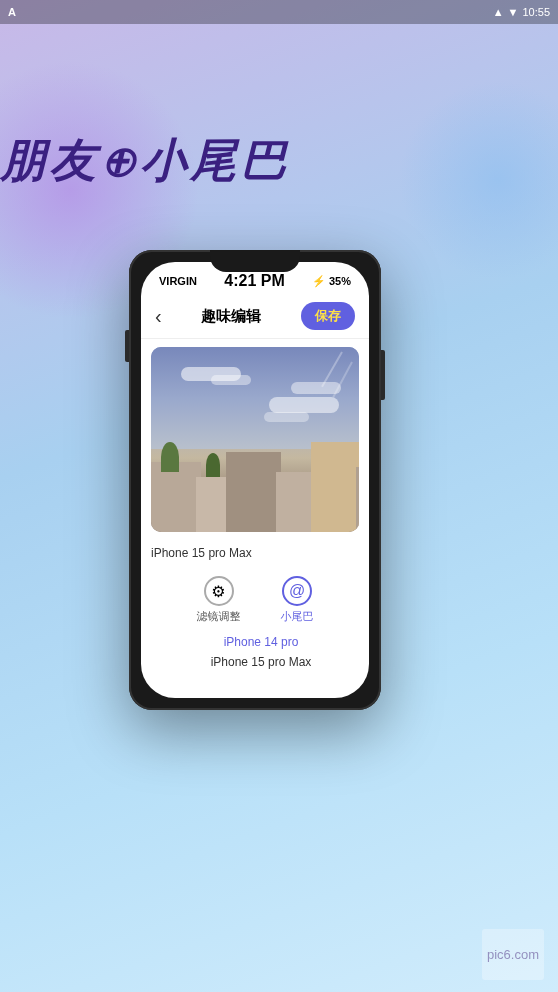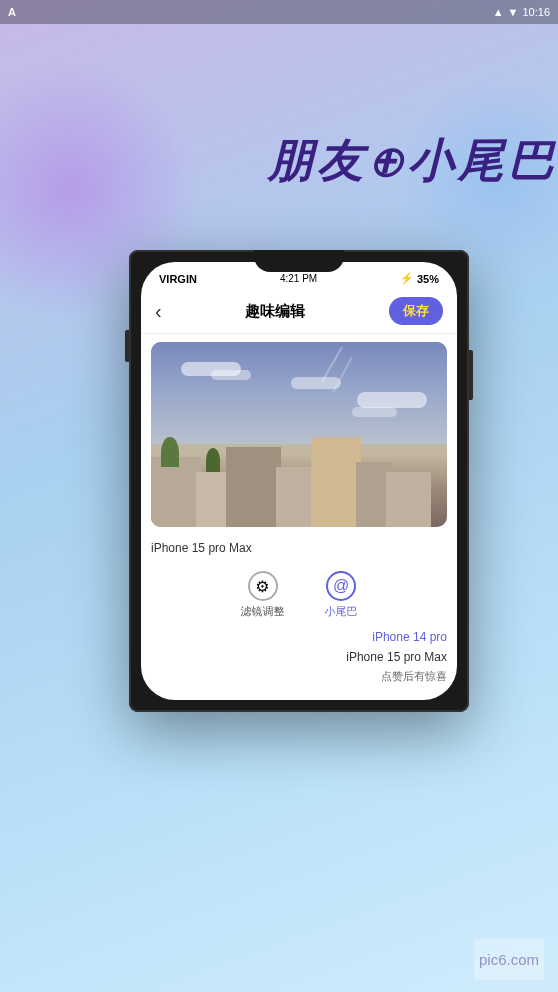--- a/index.html
+++ b/index.html
@@ -57,41 +57,41 @@
       border-radius: 50%;
       background: radial-gradient(circle, rgba(140,190,240,0.6) 0%, rgba(140,190,240,0) 70%);
       pointer-events: none;
     }
 
     
     .app-title {
       position: absolute;
       top: 130px;
       left: 0; right: 0;
-      text-align: right;
+      text-align: left;
       font-size: 46px;
       font-weight: 900;
       color: #3a2080;
       letter-spacing: 4px;
       font-style: italic;
     }
 
     
     .phone-container {
       position: absolute;
       top: 250px;
       left: 50%;
       transform: translateX(-50%);
       width: 300px;
     }
 
     .phone-frame {
-      width: 340px;
+      width: 252px;
       background: #1a1a1a;
-      border-radius: 9px;
+      border-radius: 23px;
       padding: 12px;
       box-shadow: 0 20px 60px rgba(0,0,0,0.4), inset 0 0 0 2px #333;
       position: relative;
     }
 
     
     .phone-frame::before {
       content: '';
       position: absolute;
       left: -4px;
@@ -123,21 +123,21 @@
     .phone-status {
       display: flex;
       align-items: center;
       justify-content: space-between;
       padding: 10px 18px 4px;
       font-size: 12px;
       font-weight: 600;
       color: #000;
     }
     .phone-status-left { font-size: 11px; }
-    .phone-status-center { font-size: 10px; font-weight: 400; }
+    .phone-status-center { font-size: 16px; font-weight: 700; }
     .phone-status-right {
       display: flex;
       align-items: center;
       gap: 3px;
       font-size: 11px;
     }
 
     
     .notch {
       position: absolute;
@@ -259,58 +259,58 @@
       justify-content: center;
       font-size: 16px;
     }
     .tab-icon-circle.active {
       border-color: #6060e0;
       color: #6060e0;
     }
 
     
     .device-list {
-      padding: 4px 10px 14px;
-      text-align: right;
+      padding: 4px 10px 26px;
+      text-align: center;
       margin-left: 12px;
     }
     .device-item {
       font-size: 12px;
       color: #333;
       padding: 3px 0;
     }
     .device-item.highlighted { color: #6060e0; }
     .device-subtext {
       font-size: 11px;
       color: #666;
       padding: 2px 0;
     }
 
     
     .watermark {
       position: absolute;
       bottom: 12px;
       right: 14px;
-      font-size: 15px;
+      font-size: 13px;
       color: rgba(100,80,150,0.6);
       background: rgba(255,255,255,0.3);
-      padding: 12px 5px;
+      padding: 18px 5px;
       border-radius: 3px;
       text-align: right;
     }
   </style>
 </head>
 <body>
 
 <div class="status-bar">
   <span class="status-bar-left">A</span>
   <div class="status-bar-right">
     <span>▲</span>
     <span>▼</span>
-    <span>10:16</span>
+    <span>10:55</span>
   </div>
 </div>
 
 <div class="blob-purple"></div>
 <div class="blob-blue"></div>
 
 <div class="app-title">朋友⊕小尾巴</div>
 
 <div class="phone-container">
   <div class="phone-frame">
@@ -367,20 +367,19 @@
         </div>
         <div class="tab-item">
           <div class="tab-icon-circle active">@</div>
           <span class="tab-label active">小尾巴</span>
         </div>
       </div>
 
       <div class="device-list">
         <div class="device-item highlighted">iPhone 14 pro</div>
         <div class="device-item">iPhone 15 pro Max</div>
-        <div class="device-subtext">点赞后有惊喜</div>
       </div>
 
     </div>
   </div>
 </div>
 
 <div class="watermark">pic6.com</div>
 
 </body></html>

